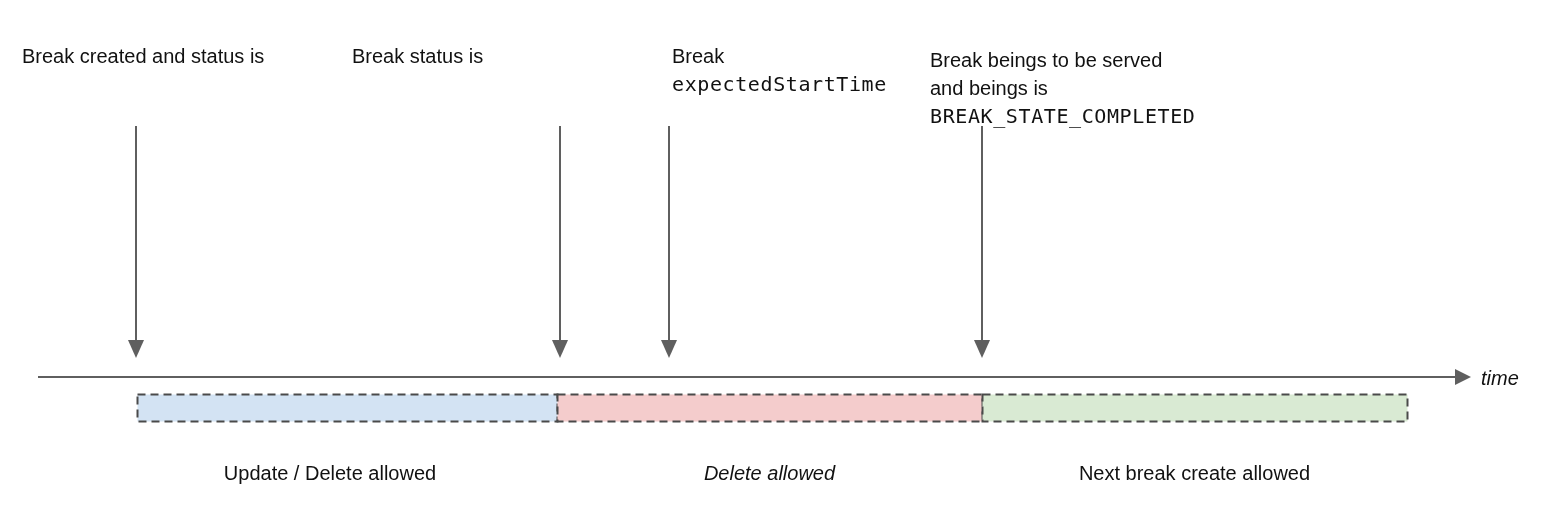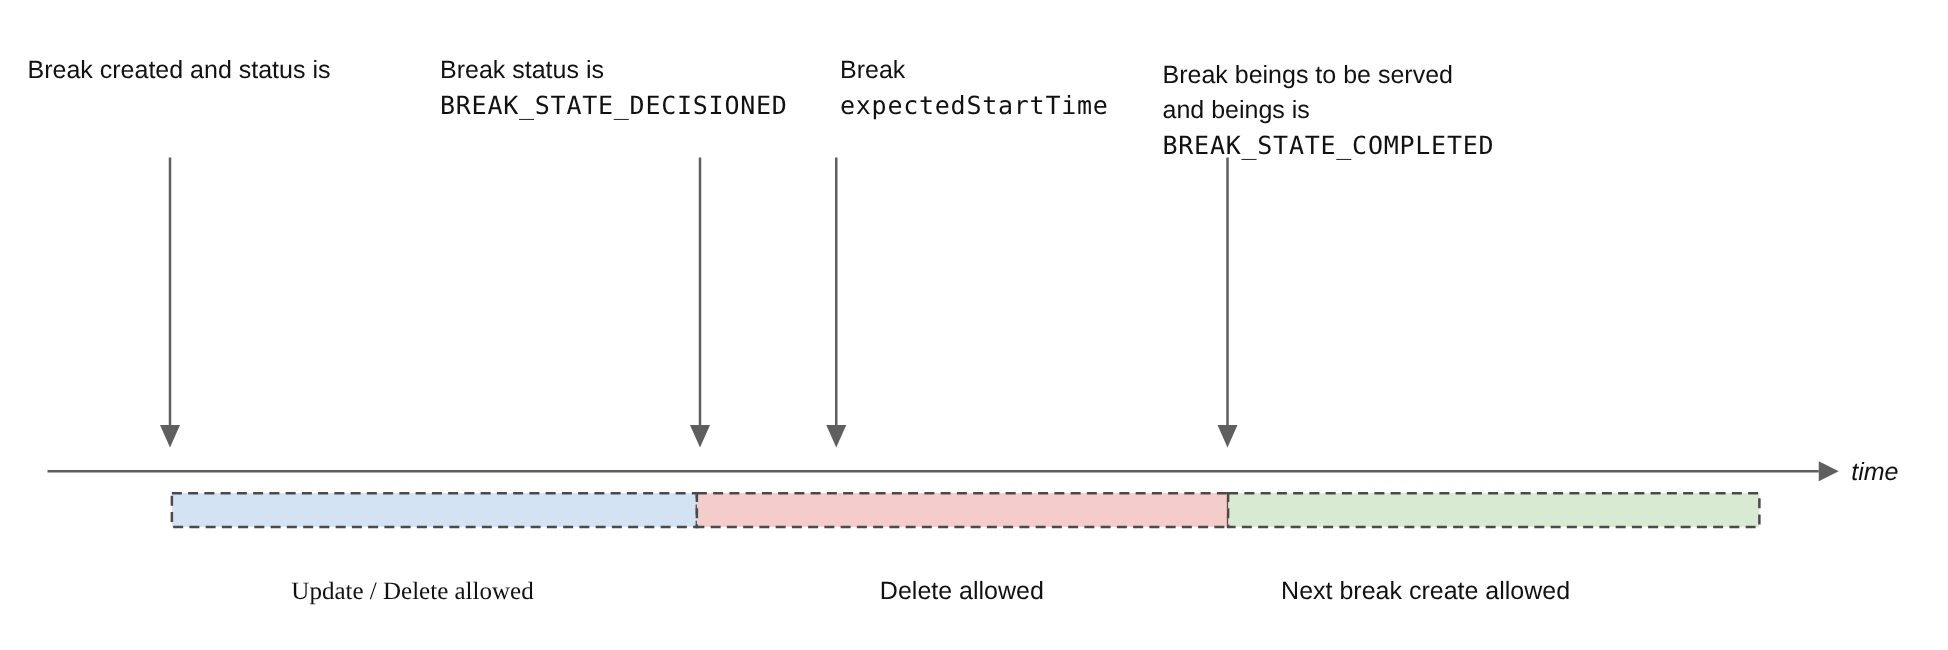--- a/index.html
+++ b/index.html
@@ -70,36 +70,35 @@
     top: 393px;
   }
   .phase-label {
     position: absolute;
     top: 459px;
     font-size: 20px;
     line-height: 28px;
     text-align: center;
     white-space: nowrap;
   }
-  #phase-label-1 { left: 137px; width: 420px; transform: translateX(-17px); font-family: Liberation Serif, serif; }
-  #phase-label-2 { left: 557px; width: 425px; }
-  #phase-label-3 { left: 928px; width: 425px; }
+  #phase-label-1 { left: 137px; width: 420px; transform: translateX(-17px); }
+  #phase-label-2 { left: 557px; width: 425px; font-style: italic; }
+  #phase-label-3 { left: 982px; width: 425px; }
 </style>
 </head>
 <body>
 
 <div id="stage">
 
   <div class="ann" style="left:22px; top:42px;">
     <div>Break created and status is</div>
   </div>
 
   <div class="ann" style="left:352px; top:42px;">
     <div>Break status is</div>
-    <div class="code">BREAK_STATE_DECISIONED</div>
   </div>
 
   <div class="ann" style="left:672px; top:42px;">
     <div>Break</div>
     <div class="code">expectedStartTime</div>
   </div>
 
   <div class="ann" style="left:930px; top:46px;">
     <div>Break beings to be served</div>
     <div>and beings is</div>

